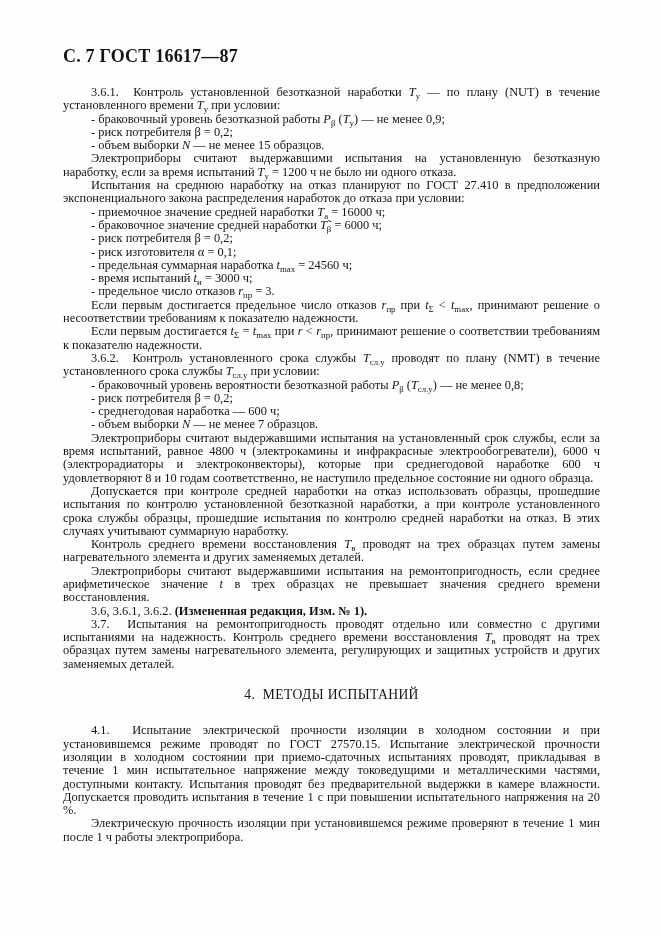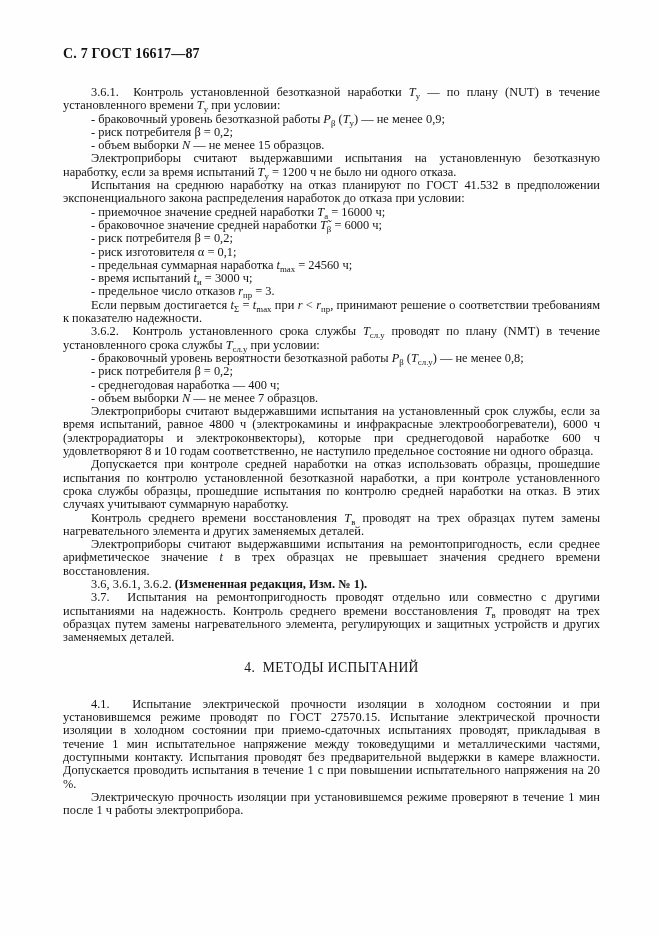--- a/index.html
+++ b/index.html
@@ -13,21 +13,21 @@
     height: 936px;
     background: #fffefe;
     overflow: hidden;
     font-family: "Liberation Serif", "DejaVu Serif", serif;
     color: #141414;
   }
   .doc-header {
     position: absolute;
     left: 63px;
     top: 46px;
-    font-size: 14px;
+    font-size: 18px;
     font-weight: bold;
     letter-spacing: 0.2px;
     white-space: nowrap;
   }
   .doc-body {
     position: absolute;
     left: 63px;
     top: 86px;
     width: 537px;
     font-size: 12.4px;
@@ -63,33 +63,34 @@
 <body>
 
 <div class="page">
   <div class="doc-header">С. 7 ГОСТ 16617—87</div>
   <div class="doc-body">
       <p class="para">3.6.1.&nbsp; Контроль установленной безотказной наработки <span class="i">Т</span><span class="s">у</span> — по плану (NUT) в течение установленного времени <span class="i">Т</span><span class="s">у</span> при условии:</p>
       <p class="para list-line">- браковочный уровень безотказной работы <span class="i">Р</span><span class="s">β</span> (<span class="i">Т</span><span class="s">у</span>) — не менее 0,9;</p>
       <p class="para list-line">- риск потребителя β = 0,2;</p>
       <p class="para list-line">- объем выборки <span class="i">N</span> — не менее 15 образцов.</p>
       <p class="para">Электроприборы считают выдержавшими испытания на установленную безотказную наработку, если за время испытаний <span class="i">Т</span><span class="s">у</span> = 1200 ч не было ни одного отказа.</p>
-      <p class="para">Испытания на среднюю наработку на отказ планируют по ГОСТ 41.532 в предположении экспоненциального закона распределения наработок до отказа при условии:</p>
+      <p class="para">Испытания на среднюю наработку на отказ планируют по ГОСТ 27.410 в предположении экспоненциального закона распределения наработок до отказа при условии:</p>
       <p class="para list-line">- приемочное значение средней наработки <span class="i">Т</span><span class="s">а</span> = 16000 ч;</p>
       <p class="para list-line">- браковочное значение средней наработки <span class="i">Т̃</span><span class="s">β</span> = 6000 ч;</p>
       <p class="para list-line">- риск потребителя β = 0,2;</p>
       <p class="para list-line">- риск изготовителя α = 0,1;</p>
       <p class="para list-line">- предельная суммарная наработка <span class="i">t</span><span class="s">max</span> = 24560 ч;</p>
       <p class="para list-line">- время испытаний <span class="i">t</span><span class="s">и</span> = 3000 ч;</p>
       <p class="para list-line">- предельное число отказов <span class="i">r</span><span class="s">пр</span> = 3.</p>
+      <p class="para">Если первым достигается предельное число отказов <span class="i">r</span><span class="s">пр</span> при <span class="i">t</span><span class="s">Σ</span> &lt; <span class="i">t</span><span class="s">max</span>, принимают решение о несоответствии требованиям к показателю надежности.</p>
       <p class="para">Если первым достигается <span class="i">t</span><span class="s">Σ</span> = <span class="i">t</span><span class="s">max</span> при <span class="i">r</span> &lt; <span class="i">r</span><span class="s">пр</span>, принимают решение о соответствии требованиям к показателю надежности.</p>
       <p class="para">3.6.2.&nbsp; Контроль установленного срока службы <span class="i">Т</span><span class="s">сл.у</span> проводят по плану (NMT) в течение установленного срока службы <span class="i">Т</span><span class="s">сл.у</span> при условии:</p>
       <p class="para list-line">- браковочный уровень вероятности безотказной работы <span class="i">Р</span><span class="s">β</span> (<span class="i">Т</span><span class="s">сл.у</span>) — не менее 0,8;</p>
       <p class="para list-line">- риск потребителя β = 0,2;</p>
-      <p class="para list-line">- среднегодовая наработка — 400 ч;</p>
+      <p class="para list-line">- среднегодовая наработка — 600 ч;</p>
       <p class="para list-line">- объем выборки <span class="i">N</span> — не менее 7 образцов.</p>
       <p class="para">Электроприборы считают выдержавшими испытания на установленный срок службы, если за время испытаний, равное 4800 ч (электрокамины и инфракрасные электрообогреватели), 6000 ч (электрорадиаторы и электроконвекторы), которые при среднегодовой наработке 600 ч удовлетворяют 8 и 10 годам соответственно, не наступило предельное состояние ни одного образца.</p>
       <p class="para">Допускается при контроле средней наработки на отказ использовать образцы, прошедшие испытания по контролю установленной безотказной наработки, а при контроле установленного срока службы образцы, прошедшие испытания по контролю средней наработки на отказ. В этих случаях учитывают суммарную наработку.</p>
       <p class="para">Контроль среднего времени восстановления <span class="i">Т</span><span class="s">в</span> проводят на трех образцах путем замены нагревательного элемента и других заменяемых деталей.</p>
       <p class="para">Электроприборы считают выдержавшими испытания на ремонтопригодность, если среднее арифметическое значение <span class="i">t</span> в трех образцах не превышает значения среднего времени восстановления.</p>
       <p class="para">3.6, 3.6.1, 3.6.2. <span class="b">(Измененная редакция, Изм. № 1).</span></p>
       <p class="para">3.7.&nbsp; Испытания на ремонтопригодность проводят отдельно или совместно с другими испытаниями на надежность. Контроль среднего времени восстановления <span class="i">Т</span><span class="s">в</span> проводят на трех образцах путем замены нагревательного элемента, регулирующих и защитных устройств и других заменяемых деталей.</p>
       <div class="section-heading">4.&nbsp; МЕТОДЫ ИСПЫТАНИЙ</div>
       <p class="para">4.1.&nbsp; Испытание электрической прочности изоляции в холодном состоянии и при установившемся режиме проводят по ГОСТ 27570.15. Испытание электрической прочности изоляции в холодном состоянии при приемо-сдаточных испытаниях проводят, прикладывая в течение 1 мин испытательное напряжение между токоведущими и металлическими частями, доступными контакту. Испытания проводят без предварительной выдержки в камере влажности. Допускается проводить испытания в течение 1 с при повышении испытательного напряжения на 20 %.</p>
       <p class="para">Электрическую прочность изоляции при установившемся режиме проверяют в течение 1 мин после 1 ч работы электроприбора.</p>

